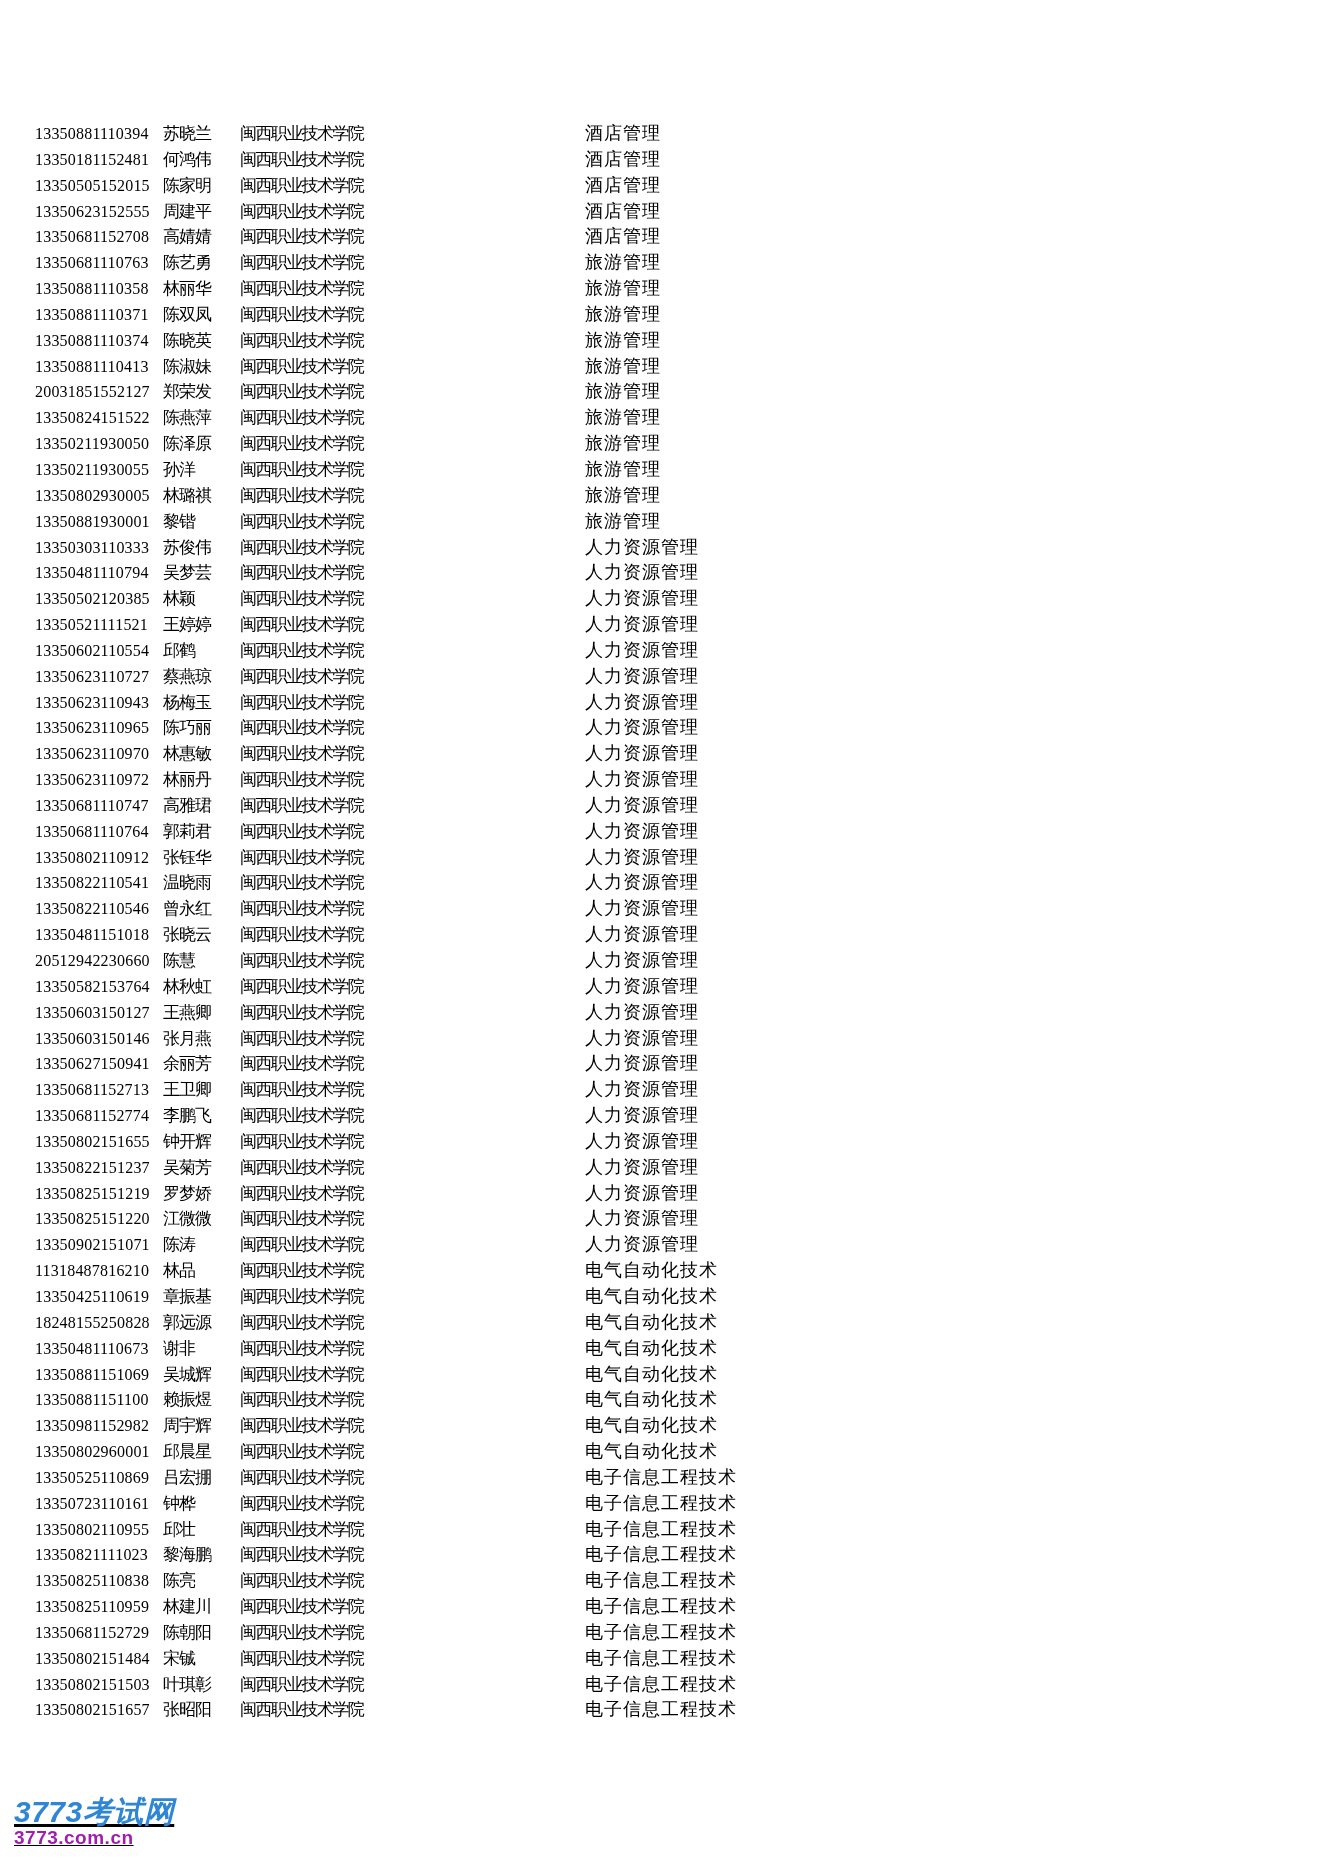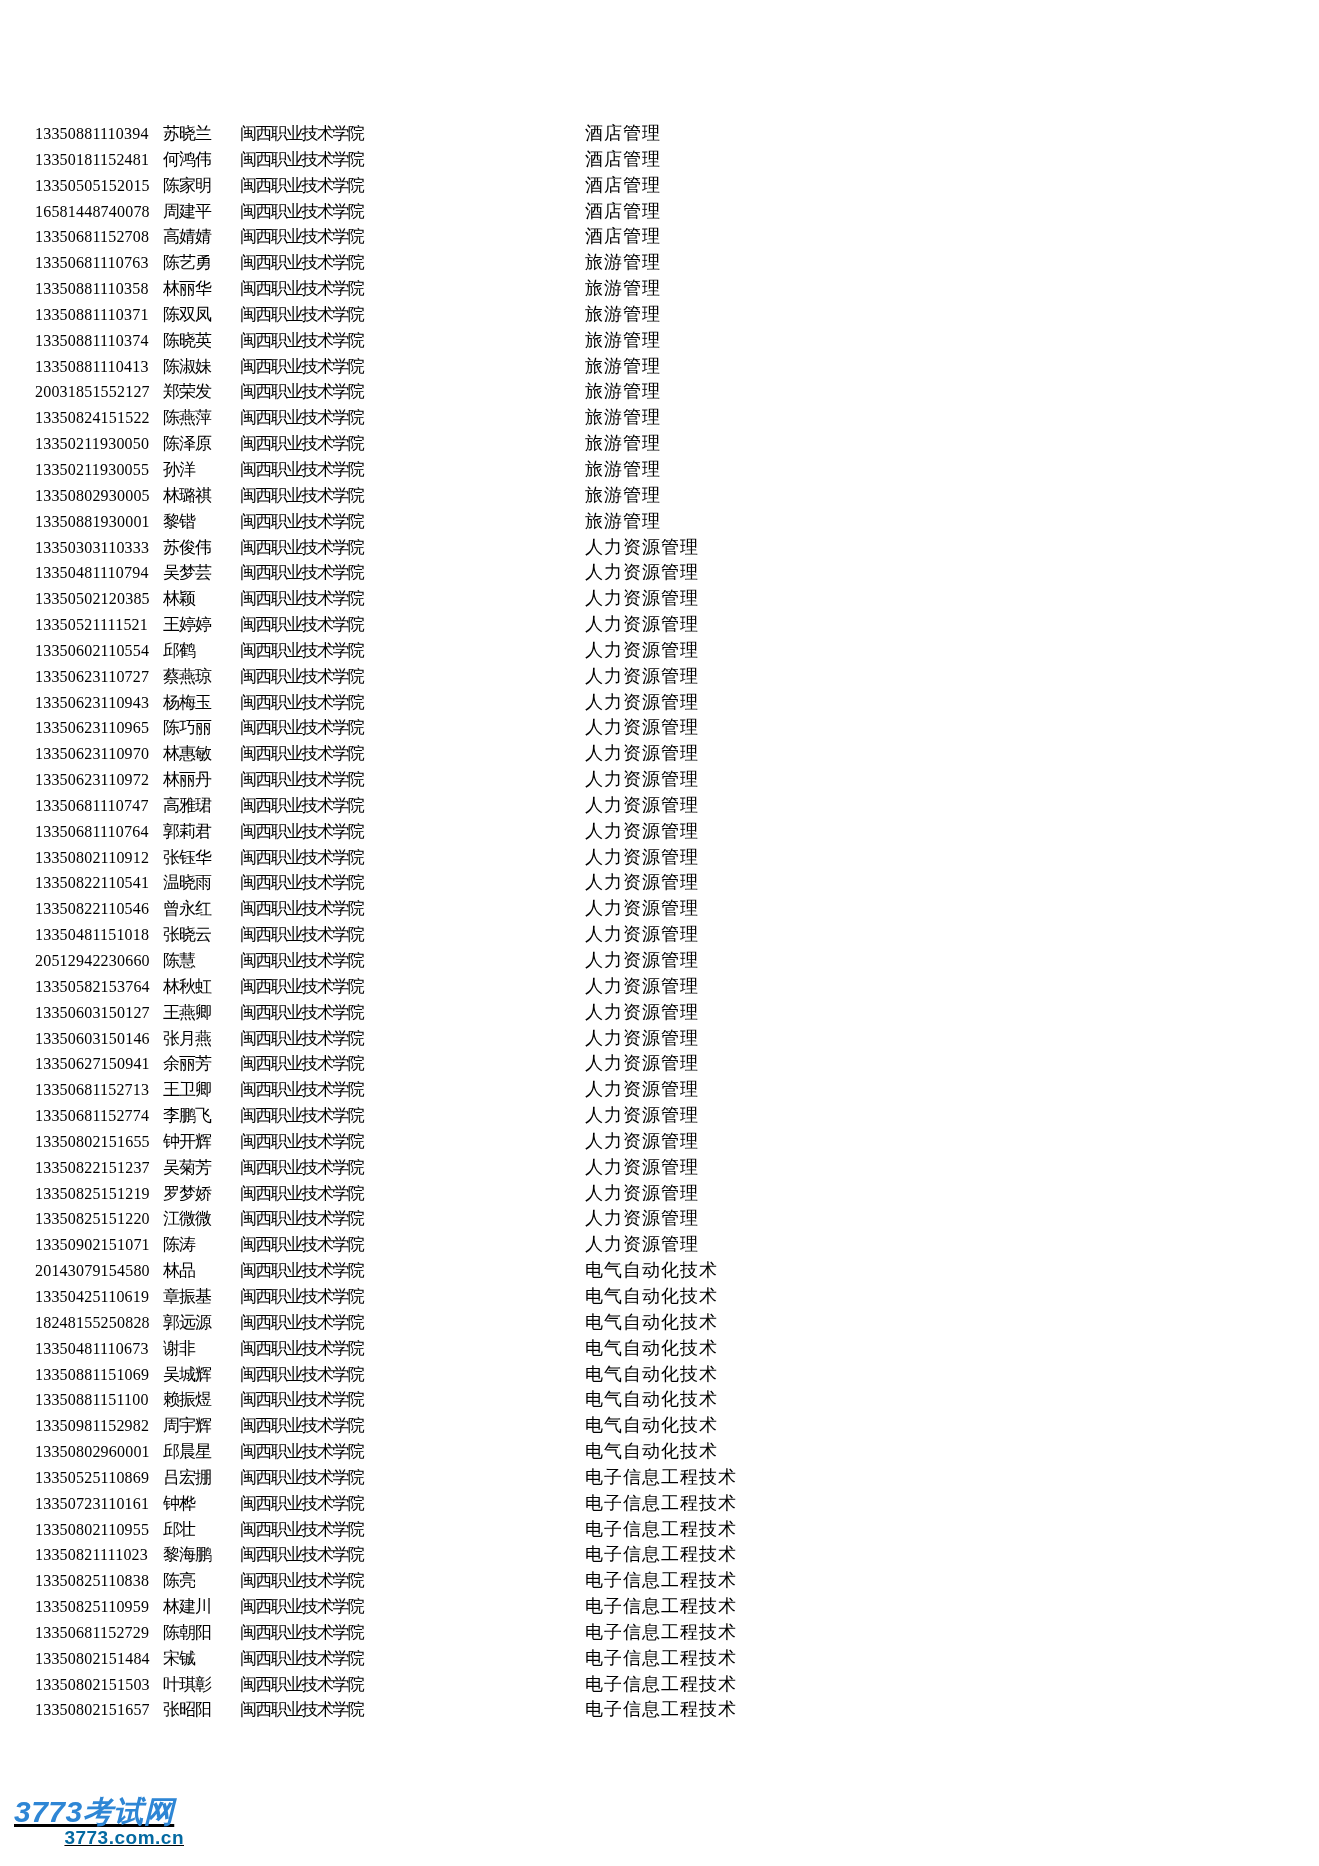--- a/index.html
+++ b/index.html
@@ -78,23 +78,23 @@
     color: #2e86d5;
     line-height: 32px;
     text-align: left;
   }
   .wm-url {
     display: block;
     font-family: "Liberation Sans", sans-serif;
     font-size: 19px;
     font-weight: bold;
     letter-spacing: 0.5px;
-    color: #0369a1;
+    color: #a21caf;
     line-height: 20px;
-    text-align: right;
+    text-align: left;
   }
 </style>
 </head>
 <body>
 
 <div class="page">
 
   <div class="student-table" id="student-table">
       <div class="row">
       <span class="cell c-id">13350881110394</span>
@@ -108,21 +108,21 @@
       <span class="cell c-college">闽西职业技术学院</span>
       <span class="cell c-major">酒店管理</span>
     </div>
       <div class="row">
       <span class="cell c-id">13350505152015</span>
       <span class="cell c-name">陈家明</span>
       <span class="cell c-college">闽西职业技术学院</span>
       <span class="cell c-major">酒店管理</span>
     </div>
       <div class="row">
-      <span class="cell c-id">16581448740078</span>
+      <span class="cell c-id">13350623152555</span>
       <span class="cell c-name">周建平</span>
       <span class="cell c-college">闽西职业技术学院</span>
       <span class="cell c-major">酒店管理</span>
     </div>
       <div class="row">
       <span class="cell c-id">13350681152708</span>
       <span class="cell c-name">高婧婧</span>
       <span class="cell c-college">闽西职业技术学院</span>
       <span class="cell c-major">酒店管理</span>
     </div>
@@ -354,21 +354,21 @@
       <span class="cell c-college">闽西职业技术学院</span>
       <span class="cell c-major">人力资源管理</span>
     </div>
       <div class="row">
       <span class="cell c-id">13350902151071</span>
       <span class="cell c-name">陈涛</span>
       <span class="cell c-college">闽西职业技术学院</span>
       <span class="cell c-major">人力资源管理</span>
     </div>
       <div class="row">
-      <span class="cell c-id">20143079154580</span>
+      <span class="cell c-id">11318487816210</span>
       <span class="cell c-name">林品</span>
       <span class="cell c-college">闽西职业技术学院</span>
       <span class="cell c-major">电气自动化技术</span>
     </div>
       <div class="row">
       <span class="cell c-id">13350425110619</span>
       <span class="cell c-name">章振基</span>
       <span class="cell c-college">闽西职业技术学院</span>
       <span class="cell c-major">电气自动化技术</span>
     </div>

